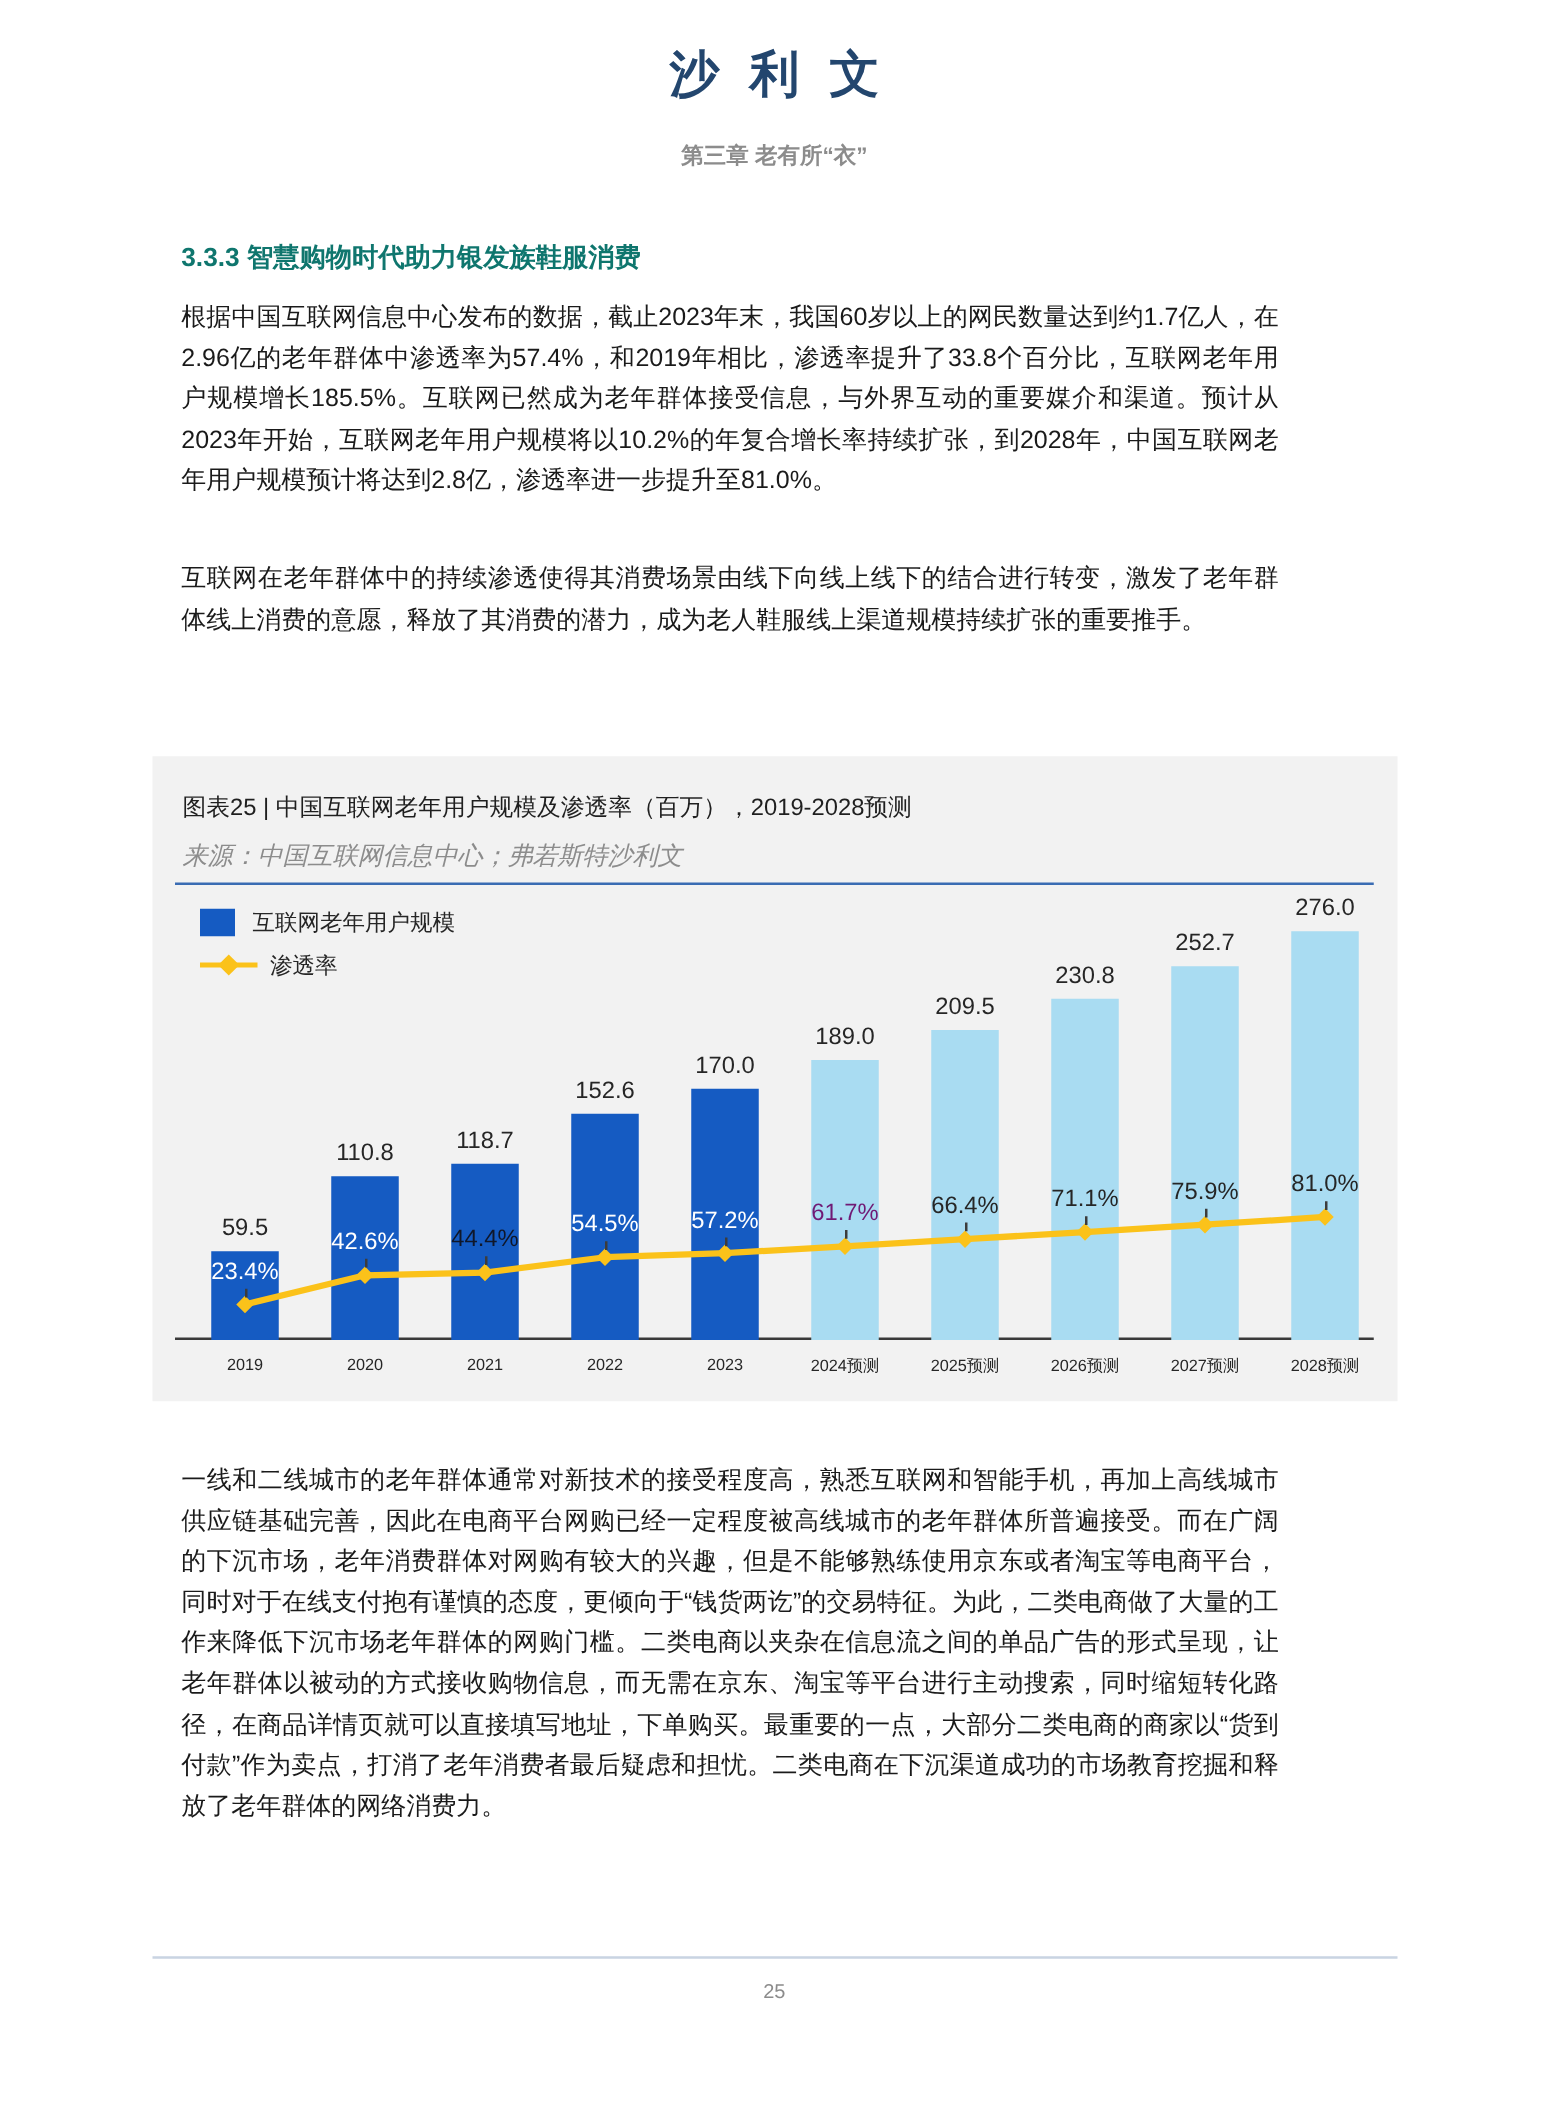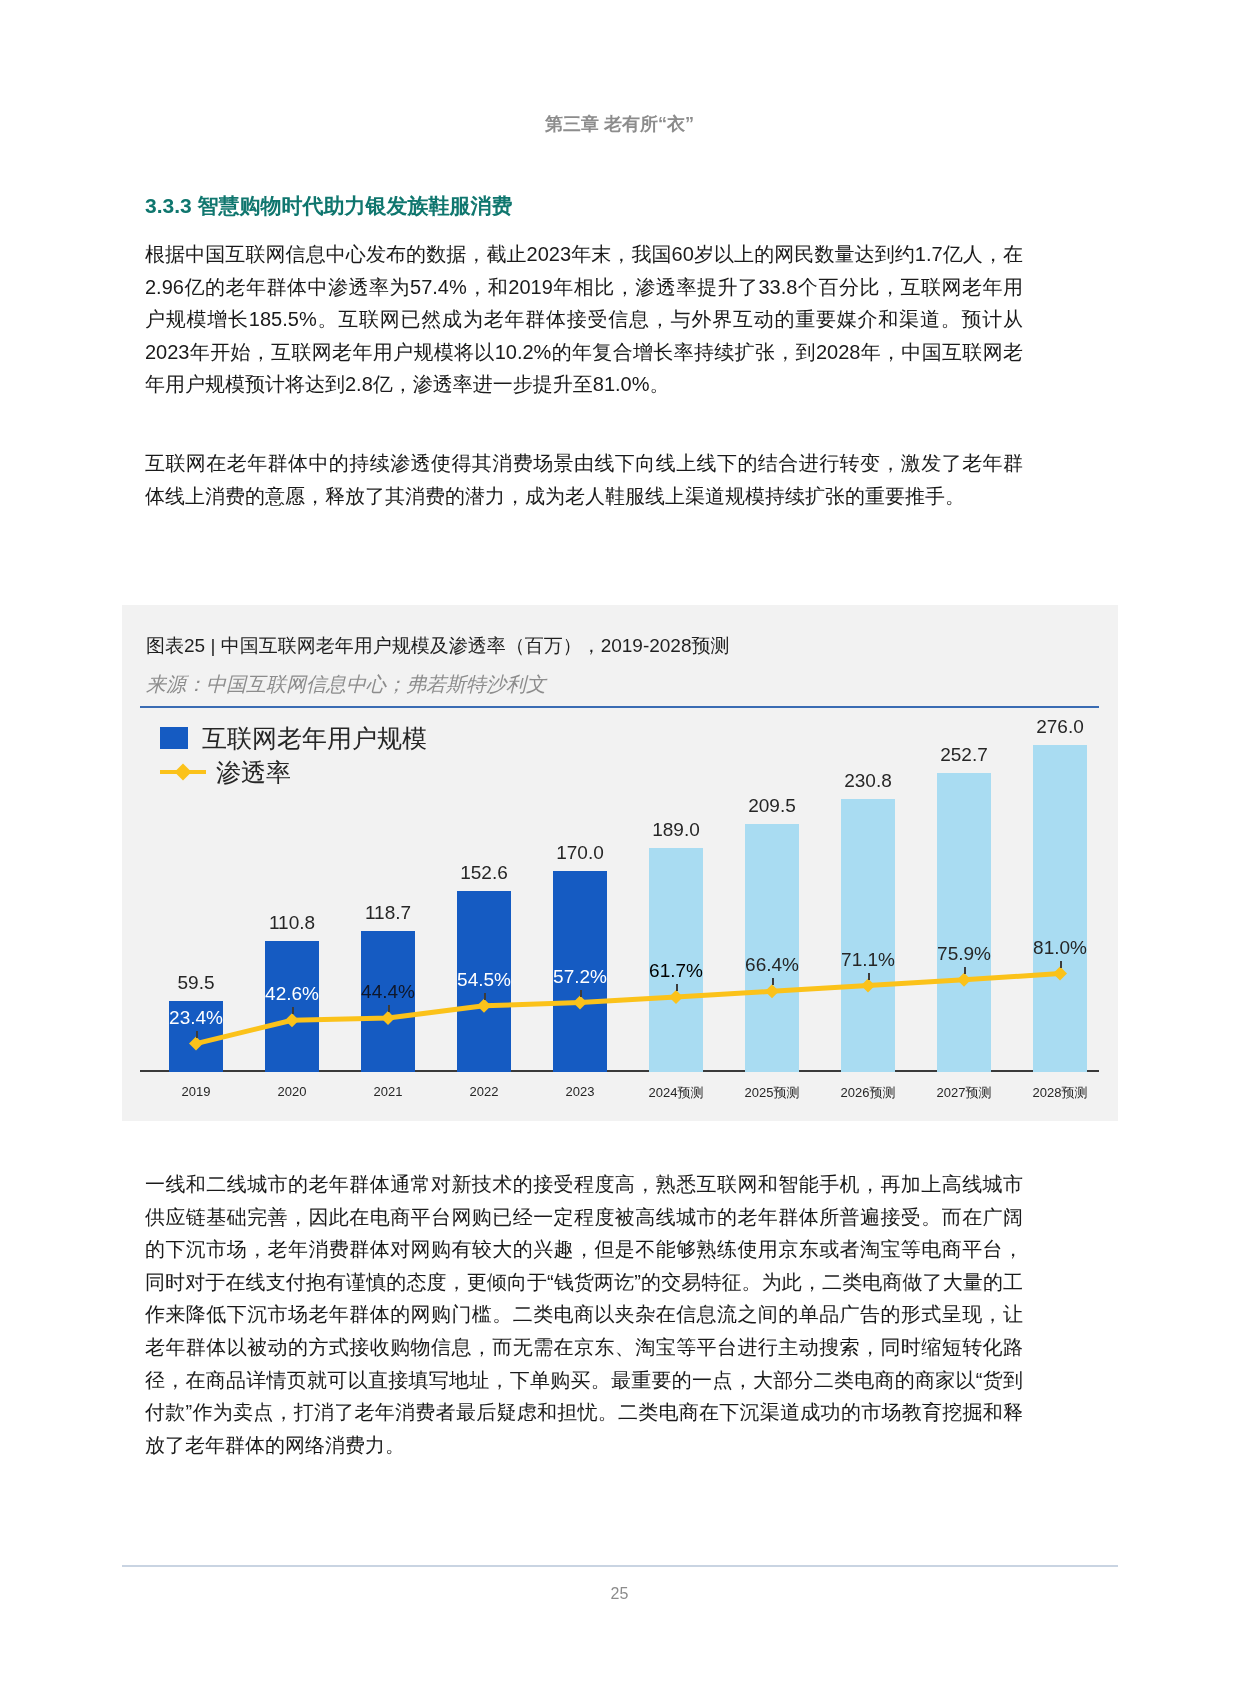--- a/index.html
+++ b/index.html
@@ -23,37 +23,38 @@
   .panel{top:605px;left:122px;width:996px;height:516px;background:#f2f2f2;}
   .chart-title{left:24px;top:28px;font-size:19px;color:#1f1f1f;}
   .chart-source{left:24px;top:66px;font-size:20px;font-style:italic;color:#8c8c8c;}
   .chart-sep{left:18px;top:101px;width:959px;height:2px;background:#3a6cb3;}
   .legend{left:38px;top:116px;z-index:5;}
   .legend-row{display:flex;align-items:center;height:34px;}
   .legend-swatch{width:28px;height:22px;margin-right:14px;}
   .legend-line-wrap{width:46px;height:22px;position:relative;margin-right:10px;}
   .legend-line{position:absolute;left:0;top:9px;width:46px;height:4px;}
   .legend-diamond{position:absolute;left:17px;top:5px;width:12px;height:12px;transform:rotate(45deg);}
-  .legend-label{font-size:25px;color:#262626;}
+  .legend-label{font-size:18px;color:#262626;}
   .plot{left:18px;top:95px;width:959px;height:372px;}
   .bar{position:absolute;bottom:0;width:54px;}
   .val-label{position:absolute;width:100px;text-align:center;font-size:19px;color:#262626;line-height:22px;}
   .pct-label{position:absolute;width:100px;text-align:center;font-size:19px;line-height:22px;z-index:4;}
   .pct-tick{position:absolute;width:0;height:7px;border-left:2px dashed #3c3c3c;z-index:4;}
   .axis-line{position:absolute;left:0;bottom:0;width:100%;height:2px;background:#3a3a3a;}
   .x-label{position:absolute;width:96px;text-align:center;font-size:13px;color:#262626;}
   .line-layer{position:absolute;left:0;top:0;z-index:3;overflow:visible;}
   
   .footer-line{top:1565px;left:122px;width:996px;height:2px;background:#c9d4e2;}
   .page-num{top:1585px;left:0;width:100%;text-align:center;color:#8c8c8c;font-size:16px;}
 </style>
 </head>
 <body>
 
 <div class="abs logo-block">
+  <div class="logo-cn">沙利文</div>
 </div>
 
 <div class="abs chapter">第三章 老有所“衣”</div>
 
 <div class="abs sec-heading">3.3.3 智慧购物时代助力银发族鞋服消费</div>
 
 <div class="abs para p1">根据中国互联网信息中心发布的数据，截止2023年末，我国60岁以上的网民数量达到约1.7亿人，在2.96亿的老年群体中渗透率为57.4%，和2019年相比，渗透率提升了33.8个百分比，互联网老年用户规模增长185.5%。互联网已然成为老年群体接受信息，与外界互动的重要媒介和渠道。预计从2023年开始，互联网老年用户规模将以10.2%的年复合增长率持续扩张，到2028年，中国互联网老年用户规模预计将达到2.8亿，渗透率进一步提升至81.0%。</div>
 <div class="abs para p2">互联网在老年群体中的持续渗透使得其消费场景由线下向线上线下的结合进行转变，激发了老年群体线上消费的意愿，释放了其消费的潜力，成为老人鞋服线上渠道规模持续扩张的重要推手。</div>
 
 <div class="abs panel">
@@ -97,21 +98,21 @@
       <div class="pct-label" style="left: 294px; bottom: 81.2175px; color: rgb(255, 255, 255);">54.5%</div>
       <div class="pct-tick" style="left: 344px; bottom: 72.2175px;"></div>
       <div class="x-label" style="left: 296px; top: 384px;">2022</div>
       <div class="bar" style="left: 413px; height: 201px; background: rgb(21, 91, 194);"></div>
       <div class="val-label" style="left: 390px; bottom: 208px;">170.0</div>
       <div class="pct-label" style="left: 390px; bottom: 84.498px; color: rgb(255, 255, 255);">57.2%</div>
       <div class="pct-tick" style="left: 440px; bottom: 75.498px;"></div>
       <div class="x-label" style="left: 392px; top: 384px;">2023</div>
       <div class="bar" style="left: 509px; height: 224px; background: rgb(169, 220, 242);"></div>
       <div class="val-label" style="left: 486px; bottom: 231px;">189.0</div>
-      <div class="pct-label" style="left: 486px; bottom: 89.9655px; color: #000000;">61.7%</div>
+      <div class="pct-label" style="left: 486px; bottom: 89.9655px; color: #701a75;">61.7%</div>
       <div class="pct-tick" style="left: 536px; bottom: 80.9655px;"></div>
       <div class="x-label" style="left: 488px; top: 384px;">2024预测</div>
       <div class="bar" style="left: 605px; height: 248px; background: rgb(169, 220, 242);"></div>
       <div class="val-label" style="left: 582px; bottom: 255px;">209.5</div>
       <div class="pct-label" style="left: 582px; bottom: 95.676px; color: rgb(38, 38, 38);">66.4%</div>
       <div class="pct-tick" style="left: 632px; bottom: 86.676px;"></div>
       <div class="x-label" style="left: 584px; top: 384px;">2025预测</div>
       <div class="bar" style="left: 701px; height: 273px; background: rgb(169, 220, 242);"></div>
       <div class="val-label" style="left: 678px; bottom: 280px;">230.8</div>
       <div class="pct-label" style="left: 678px; bottom: 101.386px; color: rgb(38, 38, 38);">71.1%</div>

